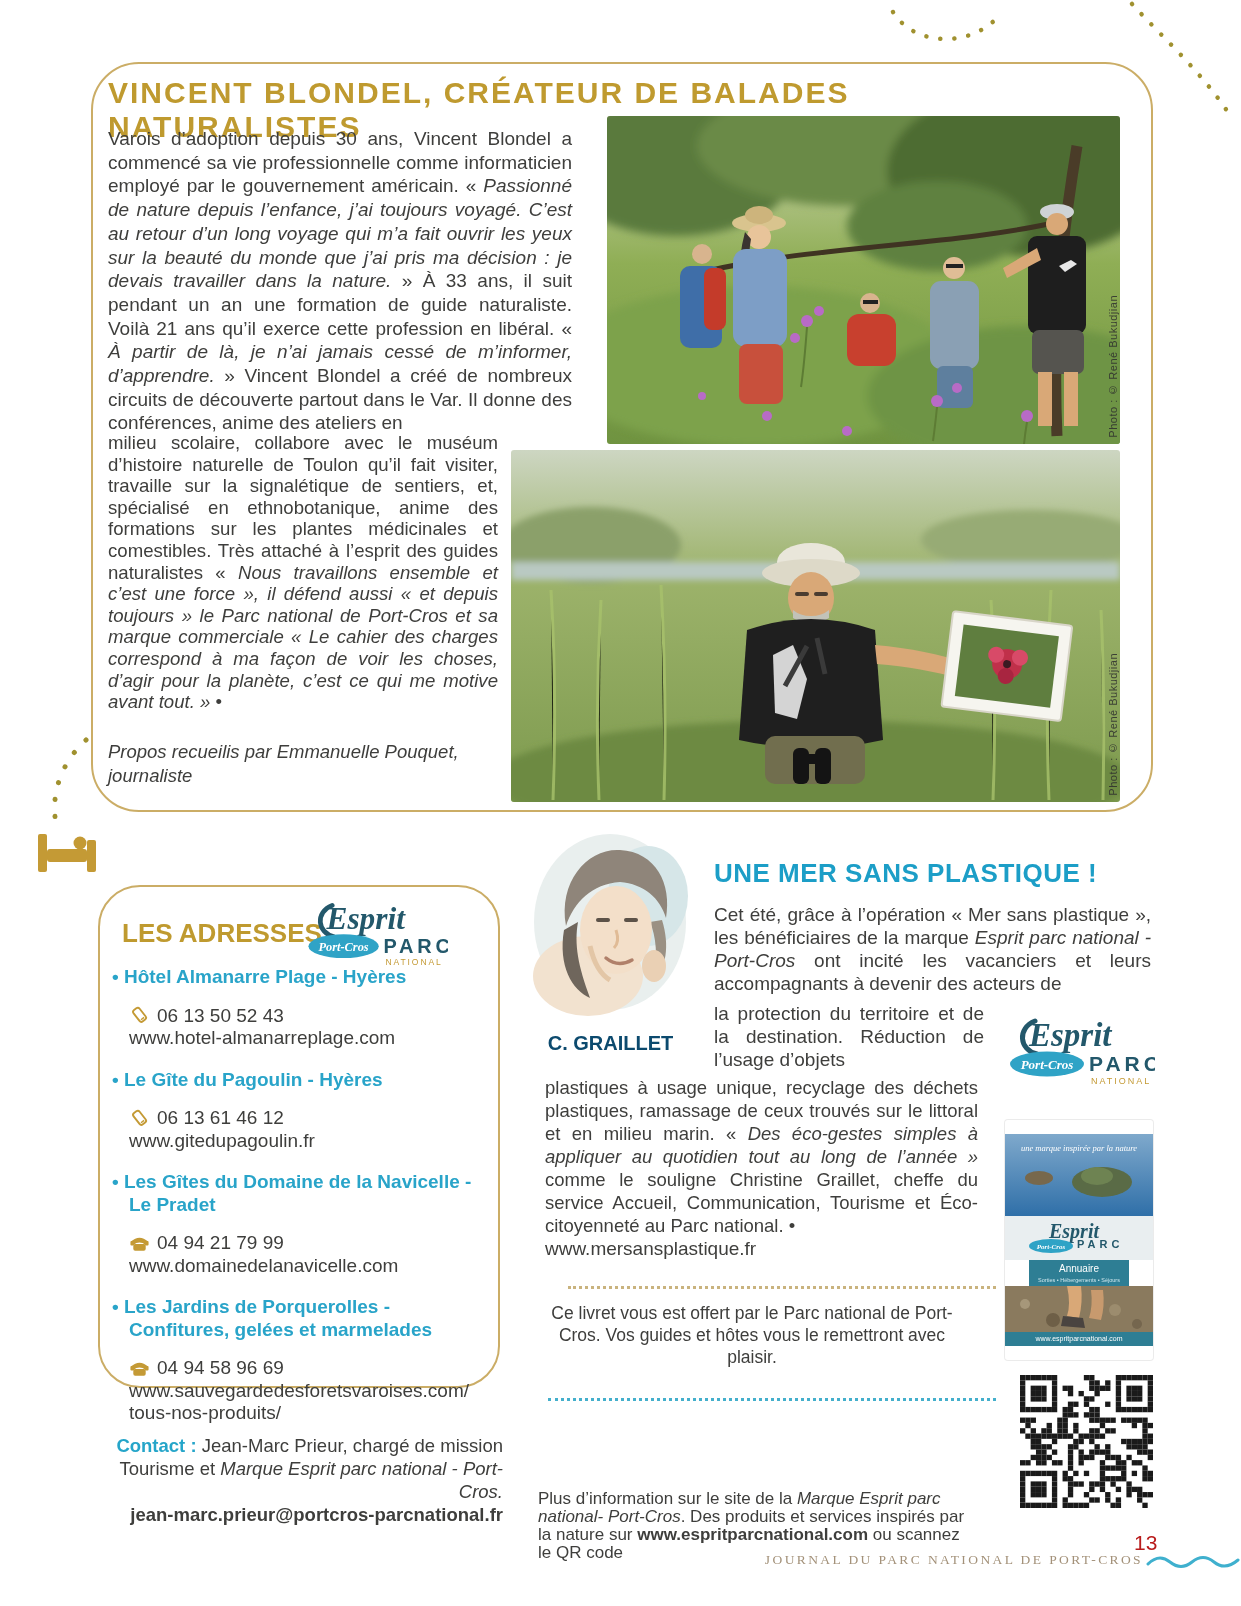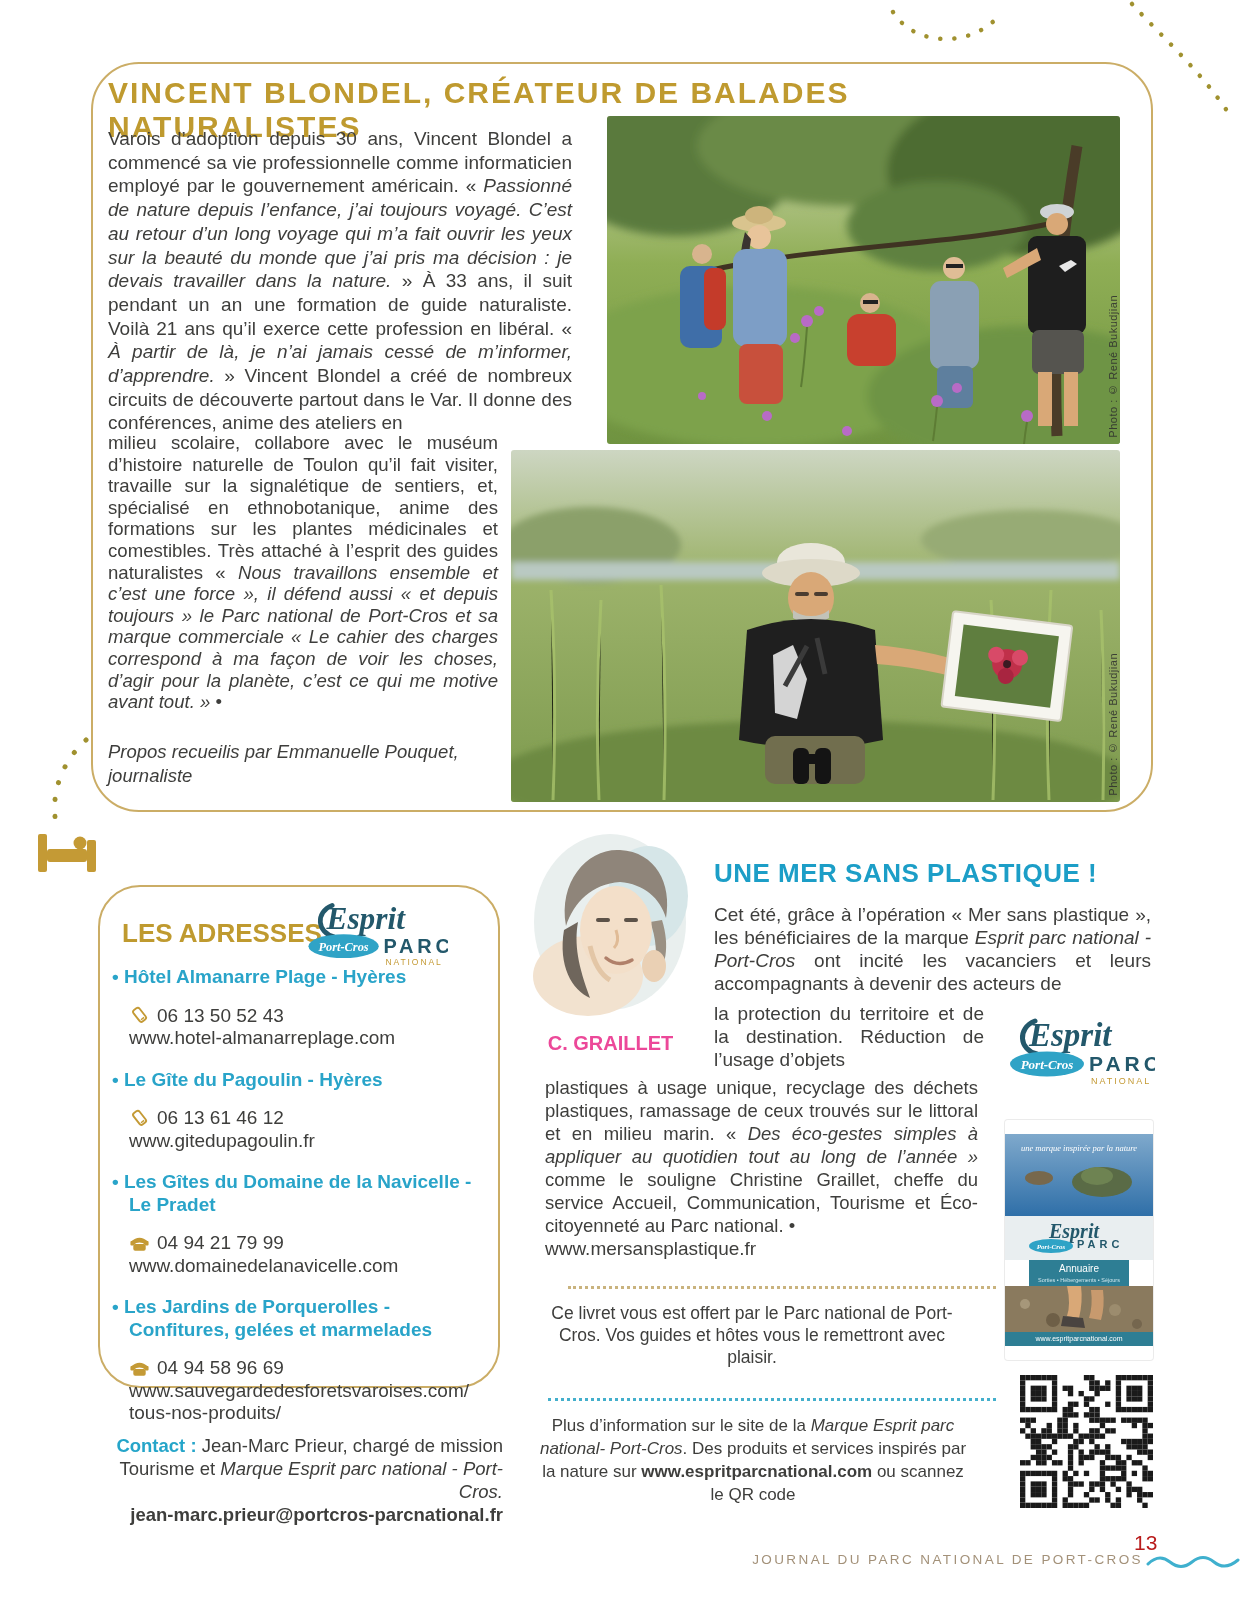--- a/index.html
+++ b/index.html
@@ -53,44 +53,44 @@
   .addr-phone svg { width:21px; height:21px; flex:0 0 auto; }
   .addr-url { font-size:19px; line-height:22.5px; margin-left:17px; white-space:pre-line; }
 
   .contact { left:100px; top:1434px; width:403px; font-size:18.5px; line-height:23px;
     text-align:right; white-space:pre-line; }
 
   
   .portrait { left:528px; top:826px; width:165px; height:200px; }
   .portrait svg { display:block; width:100%; height:100%; }
   .portrait-caption { left:528px; top:1032px; width:165px; text-align:center;
-    font-weight:700; font-size:20px; color:#ec4899; }
+    font-weight:700; font-size:20px; color:#0c4a6e; }
   .mer-title { left:714px; top:858px; width:440px; font-size:26px; font-weight:800;
     color:#1C9EC7; letter-spacing:.5px; }
   .mer-p1 { left:714px; top:893px; width:437px; font-size:19px; line-height:23px; text-align:justify;margin-top:10px; }
   .mer-p2 { left:714px; top:1002px; width:270px; font-size:19px; line-height:23px; text-align:justify; }
   .mer-p3 { left:545px; top:1076px; width:433px; font-size:18.5px; line-height:23px; text-align:justify; }
   .mer-link { left:545px; top:1238px; font-size:19px; }
 
   .logo-large { left:1003px; top:1008px; width:152px; height:80px; }
   .brochure { left:1005px; top:1120px; width:148px; height:240px; border-radius:3px; overflow:hidden;
     box-shadow:0 0 0 1px rgba(0,0,0,.08); }
   .brochure svg { display:block; width:100%; height:100%; }
 
   .sep-gold { left:568px; top:1286px; width:428px; height:0; border-top:3px dotted #C9B37E; }
   .booklet { left:538px; top:1302px; width:428px; font-size:17.5px; line-height:22px; text-align:center; }
   .sep-teal { left:548px; top:1398px; width:448px; height:0; border-top:3px dotted #44AFCC; }
-  .info { left:538px; top:1414px; width:430px; font-size:17px; line-height:23px; text-align:center; }
+  .info { left:538px; top:1490px; width:430px; font-size:17px; line-height:18px; text-align:left; }
 
   .qr { left:1020px; top:1375px; width:133px; height:133px; }
   .qr svg { display:block; width:100%; height:100%; fill:#1a1a1a; }
 
   .pagenum { left:1134px; top:1531px; font-size:21px; color:#b91c1c; }
   .journal { left:700px; top:1552px; width:443px; text-align:right; font-size:13.5px;
-    letter-spacing:2.4px; color:#A39179; }
+    letter-spacing:2.4px; color:#A39179;font-family:Liberation Serif, serif; }
   .wave { left:1146px; top:1548px; width:95px; height:26px; }
 
   .lg-script { font-family:"Liberation Serif", serif; font-style:italic; font-weight:700; fill:#23586B; }
   .lg-parc { font-weight:700; letter-spacing:4px; fill:#23586B; font-family:"Liberation Sans",sans-serif; }
   .lg-nat { letter-spacing:2px; fill:#C49A35; font-family:"Liberation Sans",sans-serif; }
   .lg-badge { font-style:italic; font-weight:700; fill:#fff; font-family:"Liberation Serif",serif; }
 </style>
 </head>
 <body>
 

